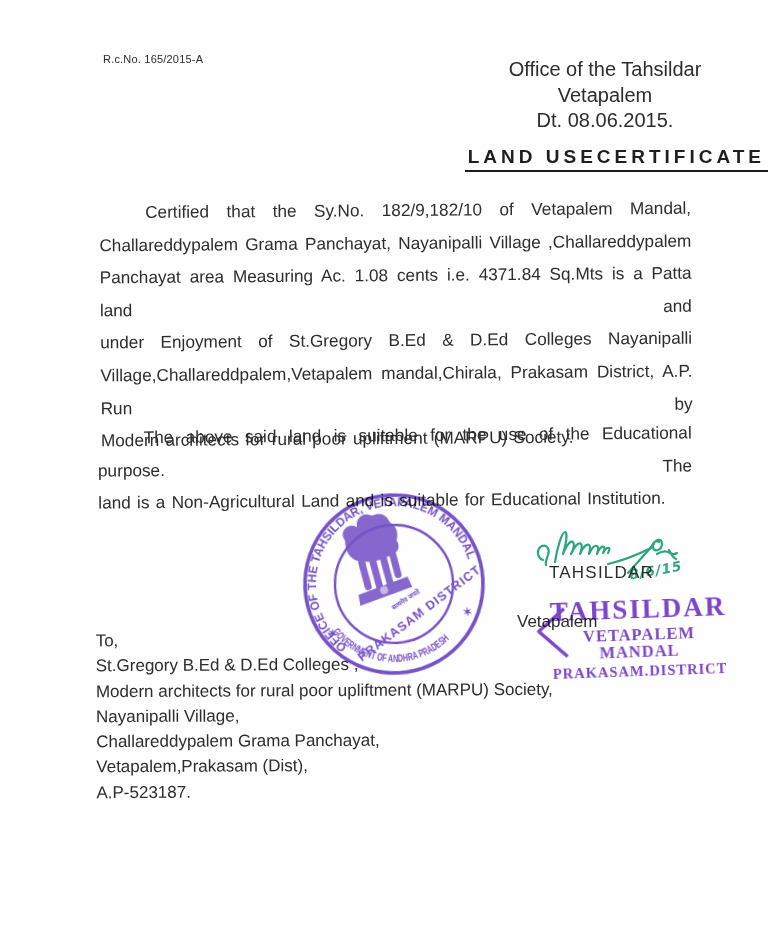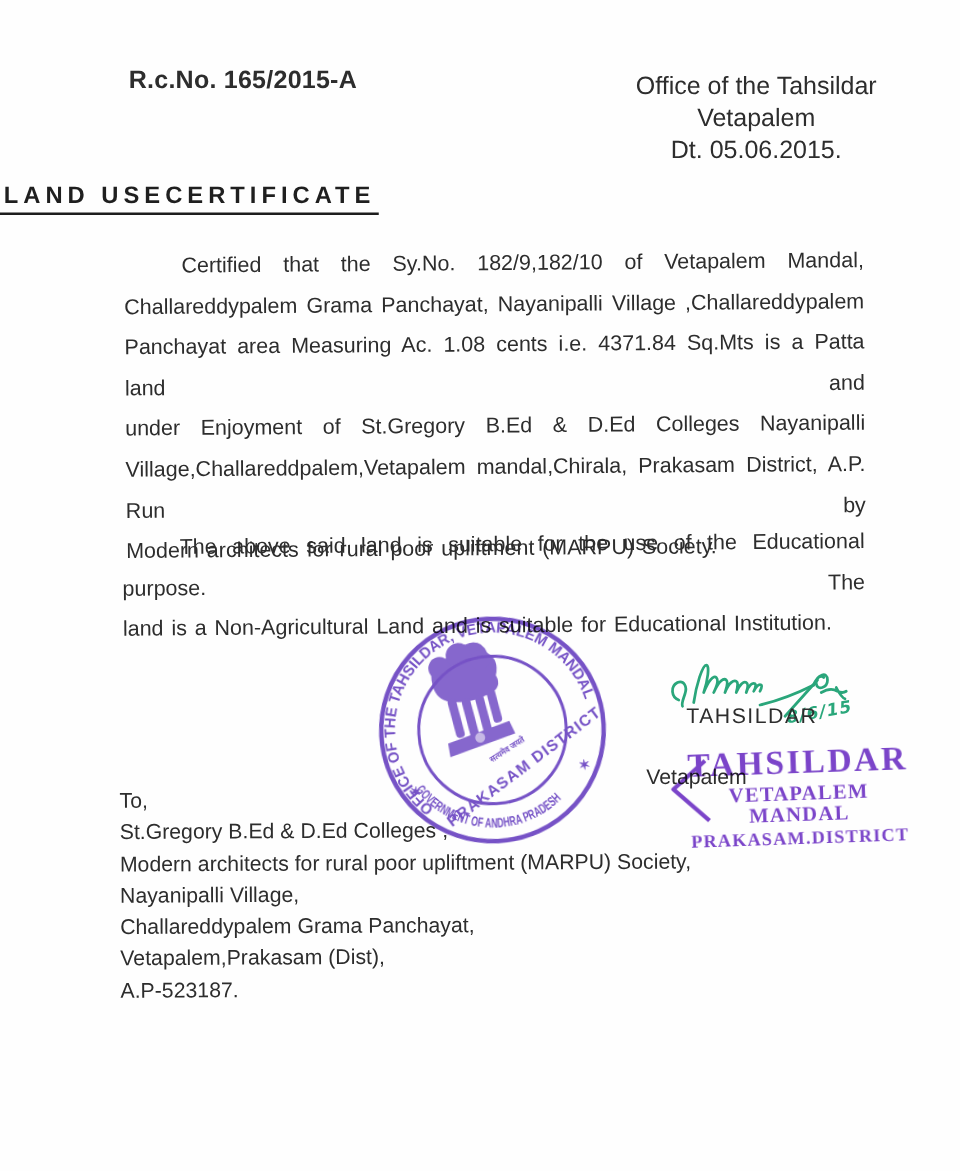--- a/index.html
+++ b/index.html
@@ -8,24 +8,24 @@
     --sig-ink:#2aa77b;
     --text-ink:#2d2d2d;
   }
   html,body{margin:0;padding:0;background:#e9e9e9;}
   .page{
     position:relative;width:768px;height:937px;margin:0 auto;
     background:#fefefe;overflow:hidden;color:var(--text-ink);
     font-family:"Liberation Sans",sans-serif;
   }
   
-  .ref-no{position:absolute;left:103px;top:53px;font-size:20px;letter-spacing:.2px;font-weight:bold;}
+  .ref-no{position:absolute;left:103px;top:53px;font-size:11px;letter-spacing:.2px;}
   .office-block{position:absolute;left:505px;top:57px;width:200px;text-align:center;font-size:20px;line-height:25.5px;}
   
-  .title-wrap{position:absolute;left:0;top:146px;width:768px;text-align:left;}
+  .title-wrap{position:absolute;left:0;top:146px;width:768px;text-align:right;}
   .cert-title{
     display:inline-block;font-size:19px;font-weight:700;letter-spacing:4px;
     color:#1f1f1f;border-bottom:2.5px solid #1d1d1d;padding:0 3px 2px 3px;
   }
   
   .para{position:absolute;font-size:17.2px;word-spacing:1.5px;}
   .para1{left:100px;top:194px;width:592px;transform:rotate(-0.45deg);}
   .para2{left:98px;top:419px;width:594px;transform:rotate(-0.5deg);}
   .jline{line-height:32.6px;text-align:justify;text-align-last:justify;white-space:normal;}
   .jline.indent{text-indent:46px;}
@@ -64,21 +64,21 @@
 </style>
 </head>
 <body>
 
 <div class="page">
 
   <div class="ref-no">R.c.No. 165/2015-A</div>
   <div class="office-block">
     <div>Office of the Tahsildar</div>
     <div>Vetapalem</div>
-    <div>Dt. 05.06.2015.</div>
+    <div>Dt. 08.06.2015.</div>
   </div>
 
   <div class="title-wrap">
     <span class="cert-title">LAND USECERTIFICATE</span>
   </div>
 
   <div class="para para1">
     <div class="jline indent">Certified that the Sy.No. 182/9,182/10 of Vetapalem Mandal,</div>
     <div class="jline">Challareddypalem Grama Panchayat, Nayanipalli Village ,Challareddypalem</div>
     <div class="jline">Panchayat area Measuring Ac. 1.08 cents i.e. 4371.84 Sq.Mts is a Patta land and</div>

